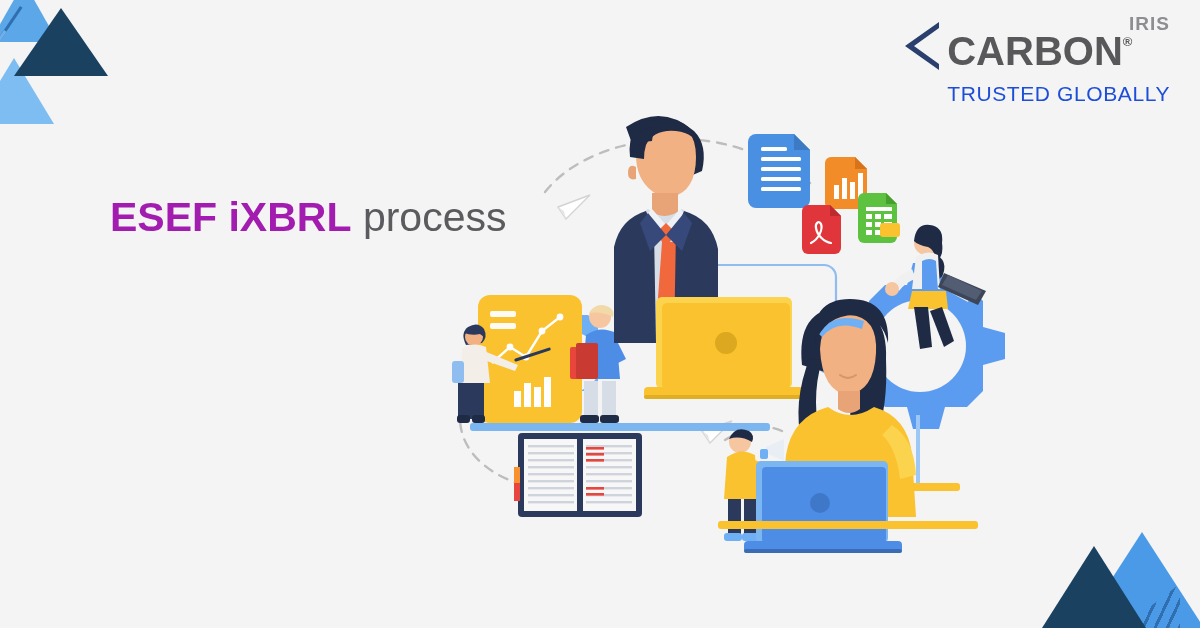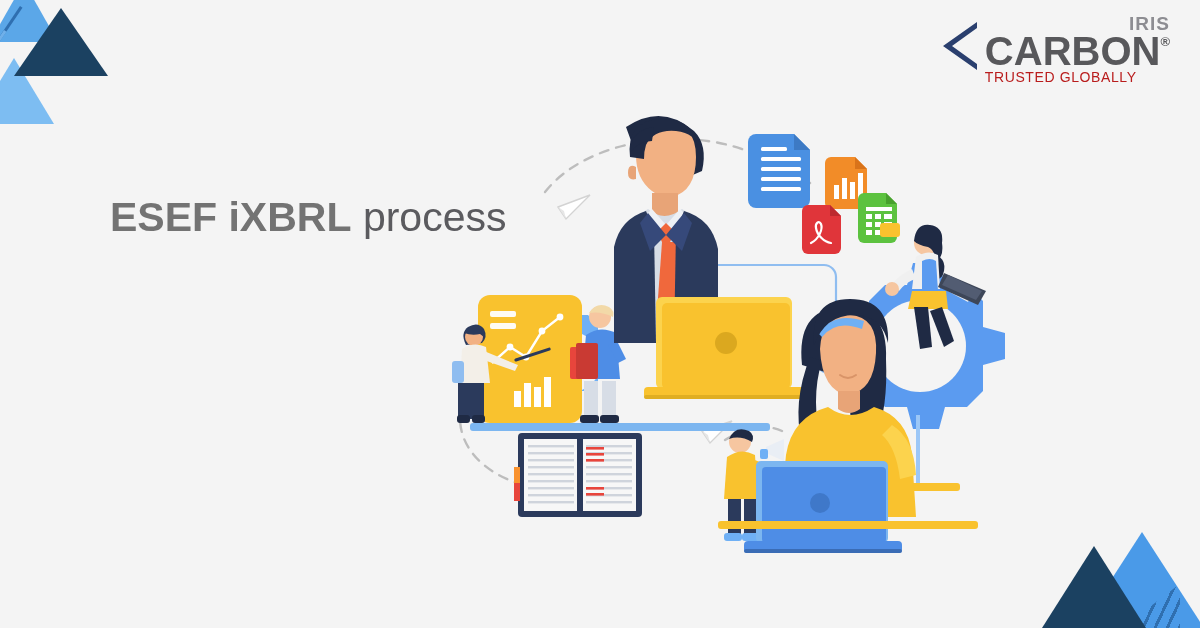--- a/index.html
+++ b/index.html
@@ -76,31 +76,31 @@
     font-size:19px; font-weight:bold; letter-spacing:1px;
     color:#8d8d92; display:block;text-align:right;
   }
   #logo-carbon-row { display:flex; align-items:flex-start; }
   #logo-carbon {
     font-size:40px; font-weight:bold; letter-spacing:0px;
     color:#58585b; display:block; line-height:0.92;
   }
   #logo-reg { font-size:13px; color:#58585b; margin-top:2px; font-weight:bold; }
   #logo-tagline {
-    font-size:14px; color:#b91c1c; letter-spacing:0.6px;
-    display:block; margin-top:0;
+    font-size:21px; color:#1d4ed8; letter-spacing:0.6px;
+    display:block; margin-top:13px;
   }
 
   
   #headline {
     position:absolute; left:110px; top:193px;
     line-height:1.20;
   }
   .hl-line { font-size:41px; color:#5b5b5f; white-space:nowrap; }
-  .hl-accent { color:#737373; font-weight:bold; }
+  .hl-accent { color:#a21caf; font-weight:bold; }
 
   
   #illustration { position:absolute; left:430px; top:95px; width:600px; height:460px; }
   #illustration svg { display:block; }
 </style>
 </head>
 <body>
 
 <div class="banner">
 

